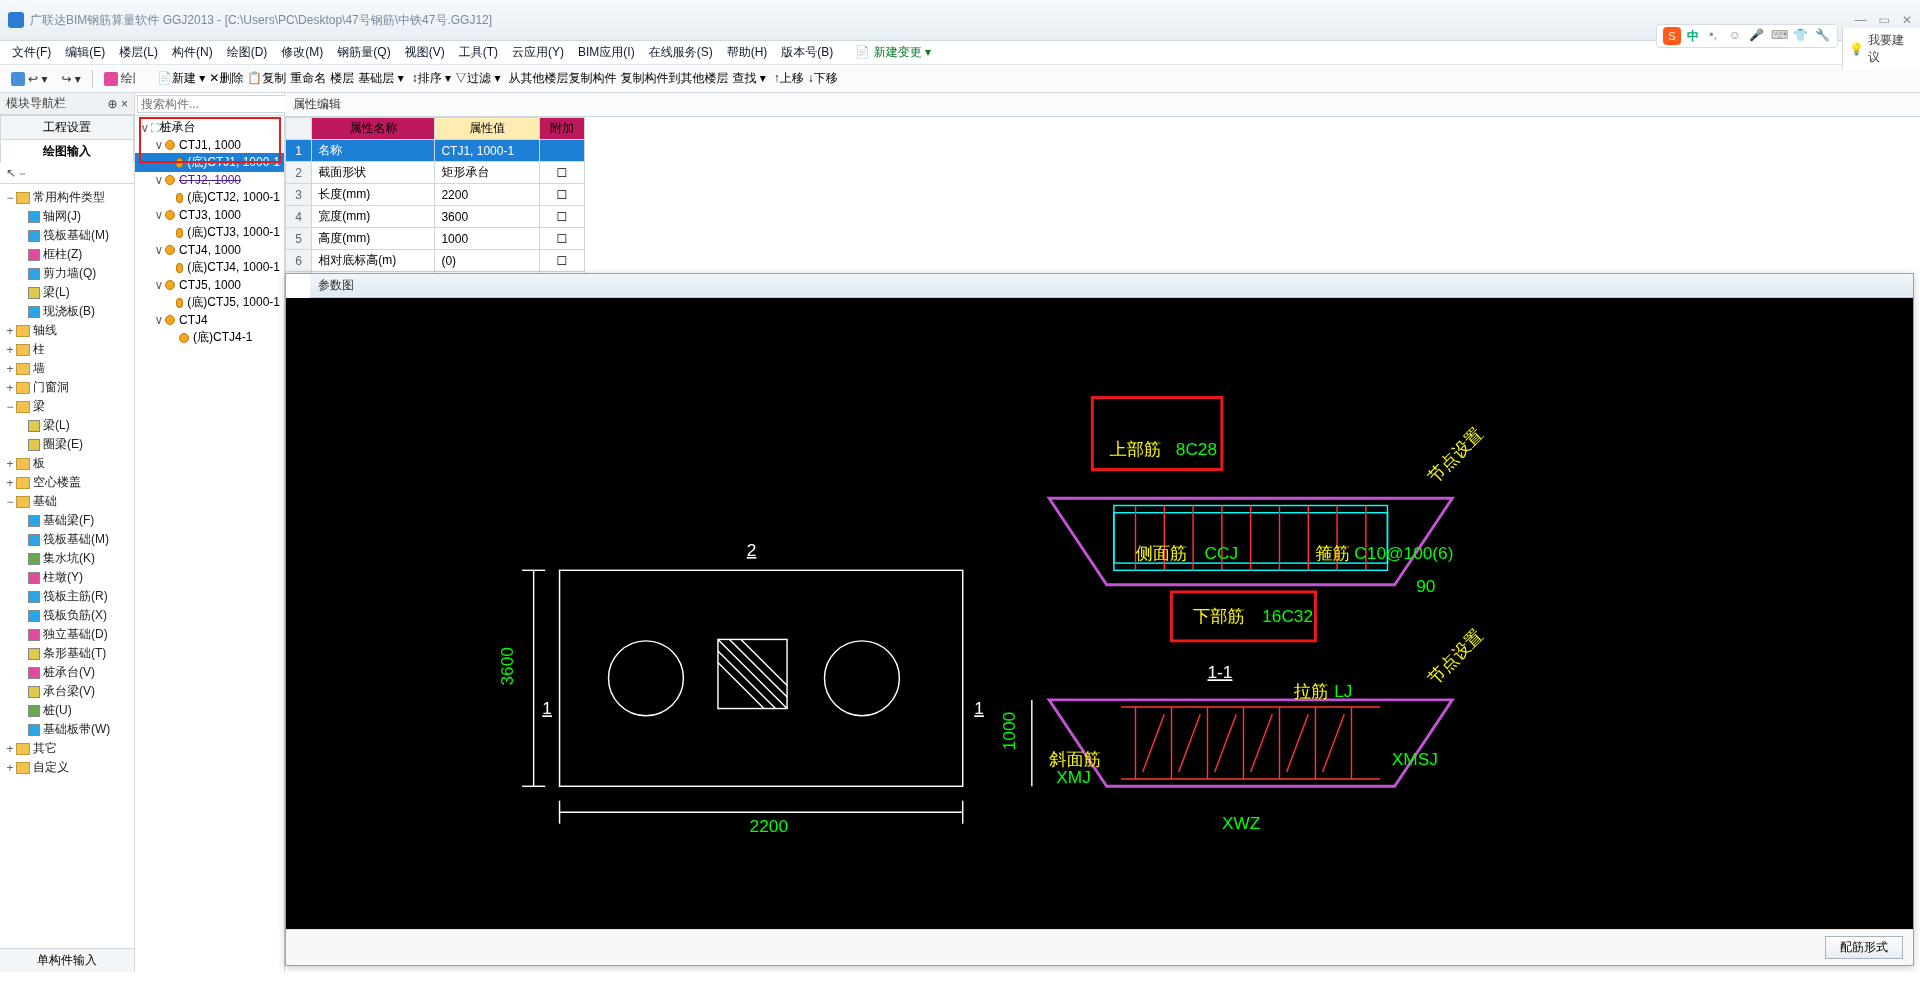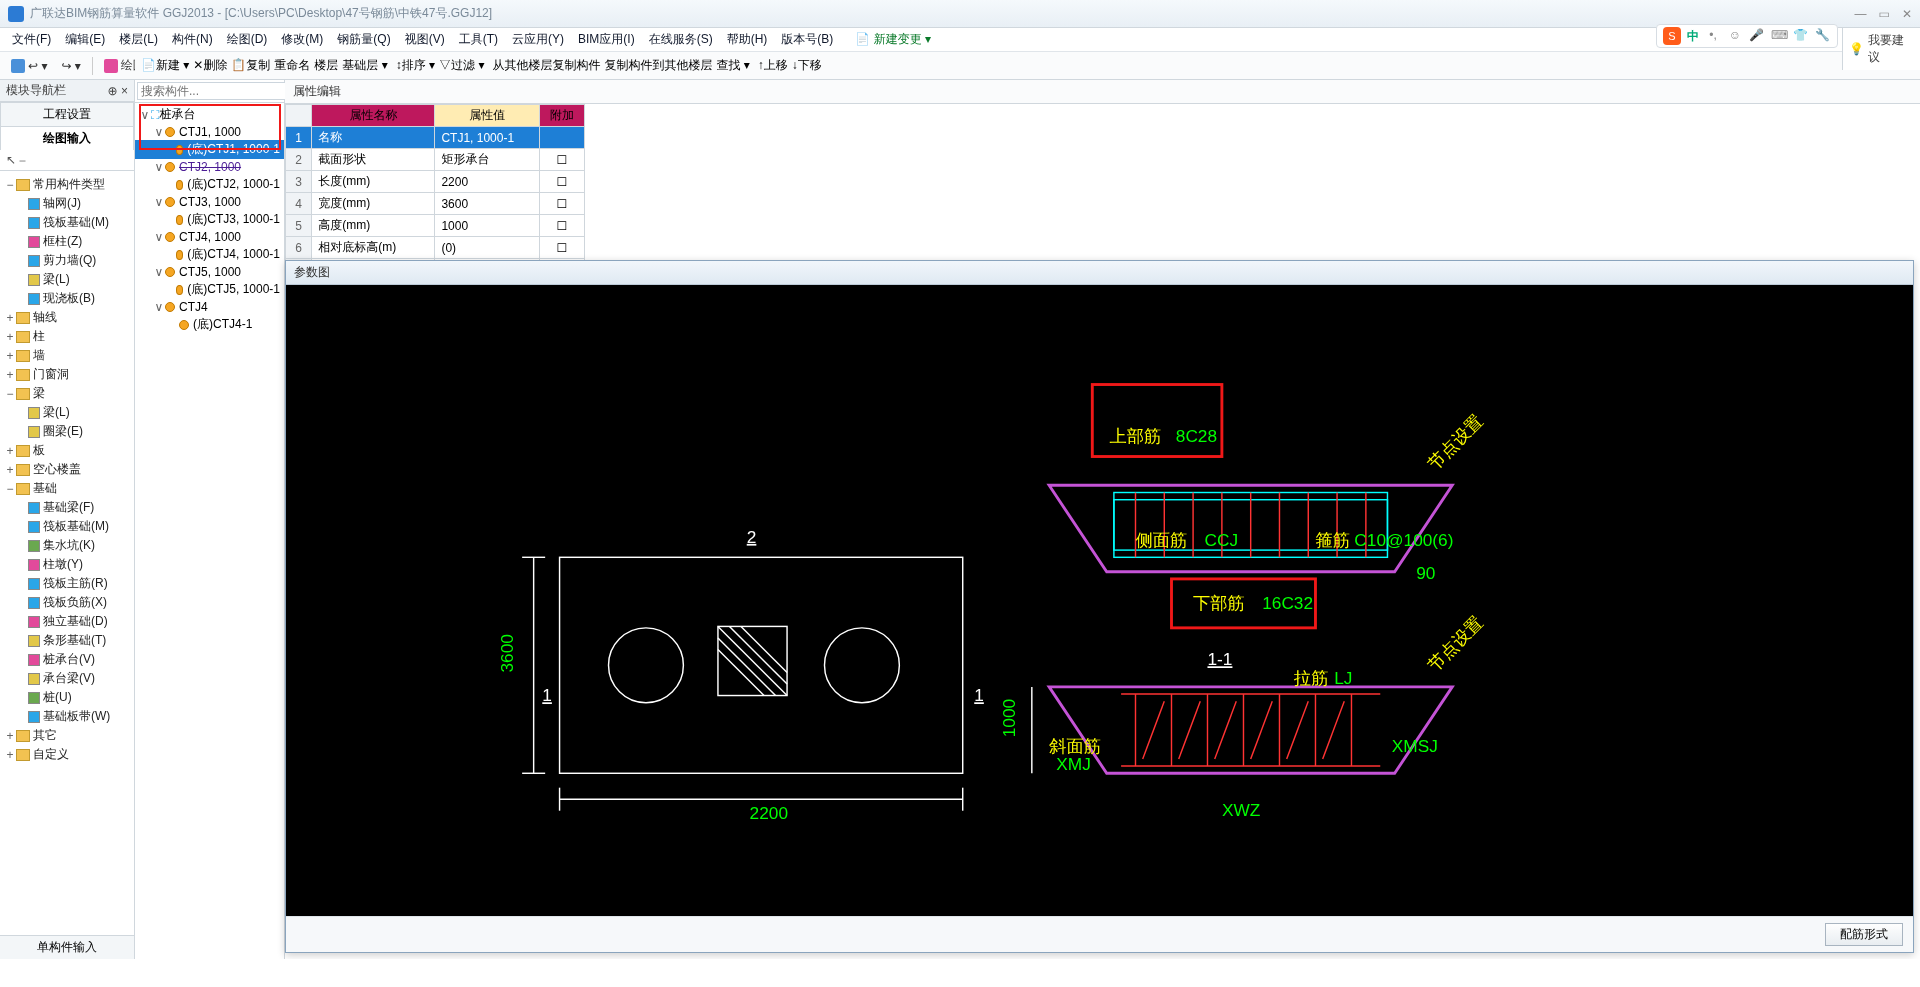--- a/index.html
+++ b/index.html
@@ -1,28 +1,28 @@
 <!DOCTYPE html>
 <html><head>
 <meta charset="utf-8">
 <style>
 * { margin: 0; padding: 0; box-sizing: border-box; font-family: "Microsoft YaHei", Arial, sans-serif; font-size: 12px; }
 body { background: #fff; overflow: hidden; }
-.titlebar { height: 28px; background: linear-gradient(#f5f9fc,#e8eff5); display: flex; align-items: center; padding: 0 8px; border-bottom: 1px solid #d0d7dd; color: #7a8a99; }
+.titlebar { height: 41px; background: linear-gradient(#f5f9fc,#e8eff5); display: flex; align-items: center; padding: 0 8px; border-bottom: 1px solid #d0d7dd; color: #7a8a99; }
 .titlebar .icon-app { width: 16px; height: 16px; background: #2c7bd4; border-radius: 3px; margin-right: 6px; display: inline-block; }
 .titlebar .right { margin-left: auto; display: flex; gap: 12px; color: #888; }
 .titlebar .right span { cursor: pointer; }
 .menubar { height: 24px; background: #fff; border-bottom: 1px solid #e0e5ea; display: flex; align-items: center; padding: 0 6px; gap: 2px; }
 .menubar .mitem { padding: 2px 6px; color: #0f172a; cursor: pointer; }
 .menubar .newchange { margin-left: 8px; color: #0a7a2a; }
 .toolbar { height: 28px; border-bottom: 1px solid #d0d7dd; display: flex; align-items: center; padding: 0 6px; gap: 4px; background: #fafbfc; overflow: hidden; }
 .toolbar .tb-btn { padding: 2px 5px; color: #333; cursor: pointer; display: flex; align-items: center; gap: 3px; white-space: nowrap; }
 .toolbar .sep { width: 1px; height: 18px; background: #ccc; margin: 0 2px; }
 .toolbar .tb-ico { width: 14px; height: 14px; display: inline-block; border-radius: 2px; }
-.toolbar2 { height: 28px; border-bottom: 1px solid #d0d7dd; display: flex; align-items: center; padding: 0 6px; gap: 4px; background: #fafbfc; }
+.toolbar2 { height: 28px; border-bottom: 1px solid #d0d7dd; display: flex; align-items: center; padding: 0 22px; gap: 4px; background: #fafbfc; }
 .main { display: flex; height: calc(100vh - 108px); }
 .leftcol { width: 135px; border-right: 1px solid #d0d7dd; display: flex; flex-direction: column; background: #fff; }
 .panel-hdr { background: #eef2f5; border-bottom: 1px solid #d0d7dd; padding: 2px 6px; display: flex; align-items: center; justify-content: space-between; color: #444; }
 .tablike { display: flex; }
 .tablike .tab { flex: 1; text-align: center; padding: 3px 0; background: #f3f6f8; border: 1px solid #d0d7dd; border-bottom: none; cursor: pointer; }
 .tablike .tab.active { background: #fff; font-weight: bold; }
 .navtool { padding: 3px 6px; border-bottom: 1px solid #d0d7dd; color: #555; }
 .tree { flex: 1; overflow: auto; padding: 4px 2px; }
 .tree .node { display: flex; align-items: center; padding: 1px 2px; cursor: pointer; white-space: nowrap; }
 .tree .exp { width: 12px; color: #666; text-align: center; }
@@ -49,21 +49,21 @@
 .proptable { border-collapse: collapse; width: 300px; }
 .proptable th, .proptable td { border: 1px solid #cfd6dc; padding: 2px 6px; text-align: left; height: 18px; }
 .proptable th { background: #be185d; font-weight: normal; text-align: center; }
 .proptable th.val { background: #ffecb3; }
 .proptable .rownum { width: 22px; text-align: center; background: #f0f3f6; color: #666; }
 .proptable .selrow td { background: #1e7fd6; color: #fff; }
 .proptable .selrow .rownum { background: #1e7fd6; color: #fff; }
 .proptable .bluecell { color: #0a5bd6; }
 .proptable .chk { text-align: center; }
 .param-dlg { position: absolute; left: 0; top: 180px; right: 6px; bottom: 6px; background: #fff; border: 1px solid #8aa4bd; box-shadow: 0 2px 8px rgba(0,0,0,0.2); display: flex; flex-direction: column; }
-.param-dlg .dlg-title { background: linear-gradient(#f1f6fb,#dfe9f2); padding: 3px 8px; border-bottom: 1px solid #bccad7; color: #333; }
+.param-dlg .dlg-title { background: linear-gradient(#f1f6fb,#dfe9f2); padding: 3px 8px; border-bottom: 1px solid #bccad7; color: #333; margin-left: 24px; }
 .param-dlg .radiorow { padding: 6px 0; display: flex; justify-content: space-around; border-bottom: 1px solid #e3e8ec; }
 .param-dlg .diagram { flex: 1; background: #000; position: relative; overflow: hidden; }
 .param-dlg .dlg-foot { padding: 6px 10px; text-align: right; background: #f6f8fa; border-top: 1px solid #dfe5ea; }
 .param-dlg .dlg-foot button { padding: 2px 14px; border: 1px solid #a8b4c0; background: linear-gradient(#fefefe,#e8edf1); cursor: pointer; }
 .diagram svg { width: 100%; height: 100%; }
 .right-sidebar { position: fixed; right: 0; top: 28px; width: 78px; background: #fff; border-left: 1px solid #d0d7dd; }
 .right-sidebar .sugg { padding: 4px 6px; color: #444; cursor: pointer; display: flex; align-items: center; gap: 4px; }
 .ime-panel { position: fixed; right: 82px; top: 24px; display: flex; align-items: center; gap: 6px; padding: 2px 6px; border: 1px solid #d7dde3; background: #fff; border-radius: 4px; }
 .ime-panel .sogou { width: 18px; height: 18px; background: #ff5c1a; border-radius: 4px; color: #fff; text-align: center; line-height: 18px; font-size: 11px; }
 .ime-panel .cn { color: #0a7; font-weight: bold; }

